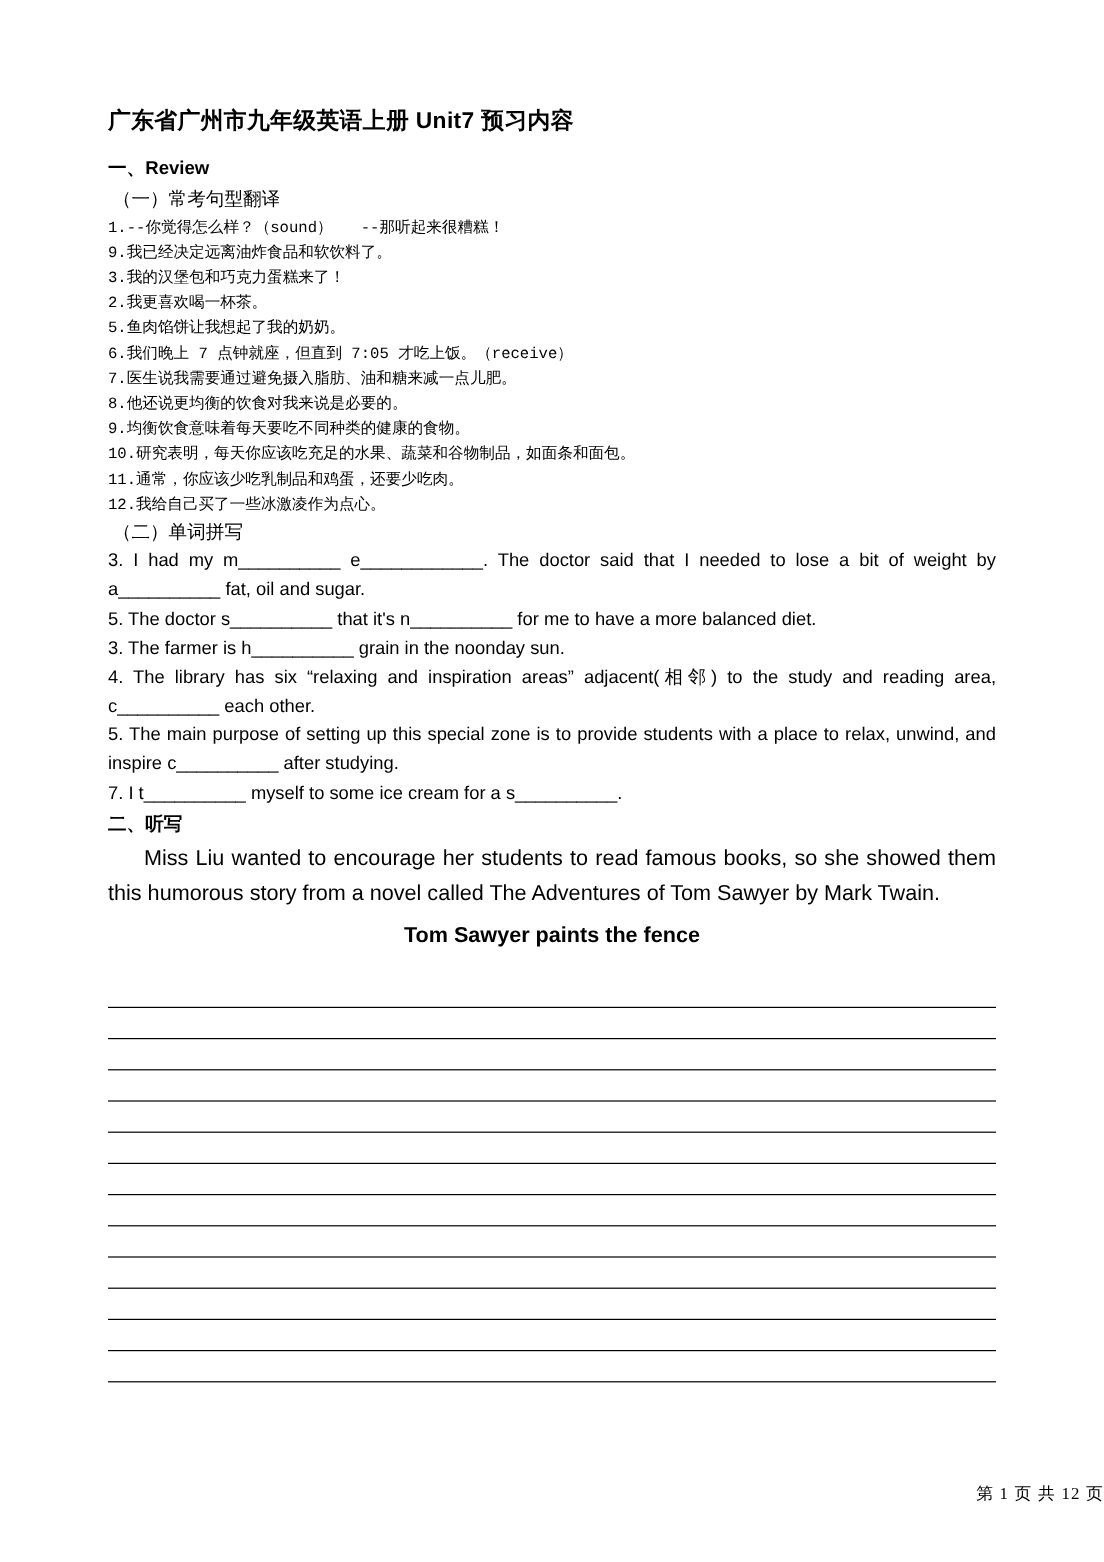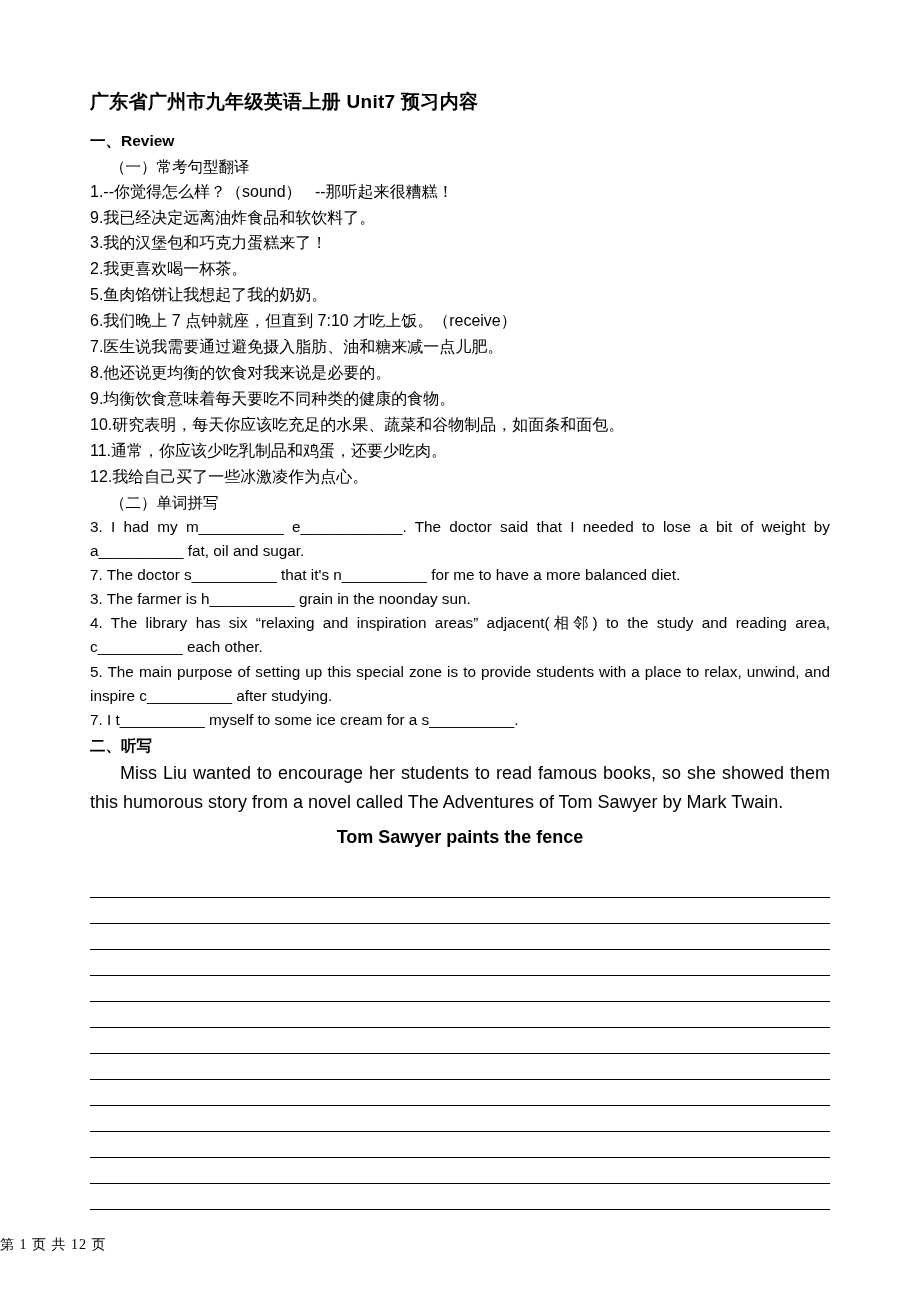--- a/index.html
+++ b/index.html
@@ -30,28 +30,29 @@
     line-height: 1.5;
   }
   .section-head {
     font-size: 15.5px;
     font-weight: bold;
     margin: 2px 0 1px 0;
     line-height: 1.55;
   }
   .sub-head {
     font-size: 15.5px;
-    margin: 0 0 0 20px;
+    margin: 0 0 0 4px;
     line-height: 1.62;
   }
   .line {
-    font-size: 16px;
+    font-size: 13px;
     line-height: 1.62;
     margin: 0;
     white-space: pre-wrap;
+    font-family: Liberation Mono, monospace;
   }
   .en-list {
     margin: 0;
     padding: 0;
   }
   .en-item {
     font-size: 15.3px;
     line-height: 1.58;
     margin: 0;
     text-align: justify;
@@ -80,21 +81,21 @@
   .rule {
     border-bottom: 1px solid #000;
     height: 25px;
     width: 100%;
   }
   .footer {
     position: absolute;
     left: 0;
     right: 0;
     bottom: 48px;
-    text-align: left;
+    text-align: right;
     font-size: 14px;
     font-family: "Liberation Serif", serif;
     letter-spacing: 1px;
   }
 </style>
 </head>
 <body>
 
 <div class="page">
 
@@ -103,34 +104,34 @@
   <div class="section-head">一、Review</div>
 
   <div class="sub-head">（一）常考句型翻译</div>
 
   <div>
     <p class="line">1.--你觉得怎么样？（sound）   --那听起来很糟糕！</p>
     <p class="line">9.我已经决定远离油炸食品和软饮料了。</p>
     <p class="line">3.我的汉堡包和巧克力蛋糕来了！</p>
     <p class="line">2.我更喜欢喝一杯茶。</p>
     <p class="line">5.鱼肉馅饼让我想起了我的奶奶。</p>
-    <p class="line">6.我们晚上 7 点钟就座，但直到 7:10 才吃上饭。（receive）</p>
+    <p class="line">6.我们晚上 7 点钟就座，但直到 7:05 才吃上饭。（receive）</p>
     <p class="line">7.医生说我需要通过避免摄入脂肪、油和糖来减一点儿肥。</p>
     <p class="line">8.他还说更均衡的饮食对我来说是必要的。</p>
     <p class="line">9.均衡饮食意味着每天要吃不同种类的健康的食物。</p>
     <p class="line">10.研究表明，每天你应该吃充足的水果、蔬菜和谷物制品，如面条和面包。</p>
     <p class="line">11.通常，你应该少吃乳制品和鸡蛋，还要少吃肉。</p>
     <p class="line">12.我给自己买了一些冰激凌作为点心。</p>
   </div>
 
   <div class="sub-head">（二）单词拼写</div>
 
   <div class="en-list">
     <p class="en-item">3.  I had my m__________ e____________. The doctor said that I needed to lose a bit of weight by a__________ fat, oil and sugar.</p>
-    <p class="en-item">7.  The doctor s__________ that it's n__________ for me to have a more balanced diet.</p>
+    <p class="en-item">5.  The doctor s__________ that it's n__________ for me to have a more balanced diet.</p>
     <p class="en-item">3.  The farmer is h__________ grain in the noonday sun.</p>
     <p class="en-item">4.  The library has six “relaxing and inspiration areas” adjacent(相邻) to the study and reading area, c__________ each other.</p>
     <p class="en-item">5.  The main purpose of setting up this special zone is to provide students with a place to relax, unwind, and inspire c__________ after studying.</p>
     <p class="en-item">7.  I t__________ myself to some ice cream for a s__________.</p>
   </div>
 
   <div class="section-head">二、听写</div>
 
   <p class="dictation-intro"><span class="indent"></span><span>Miss Liu wanted to encourage her students to read famous books, so she showed them this humorous story from a novel called The Adventures of Tom Sawyer by Mark Twain.</span></p>
 

